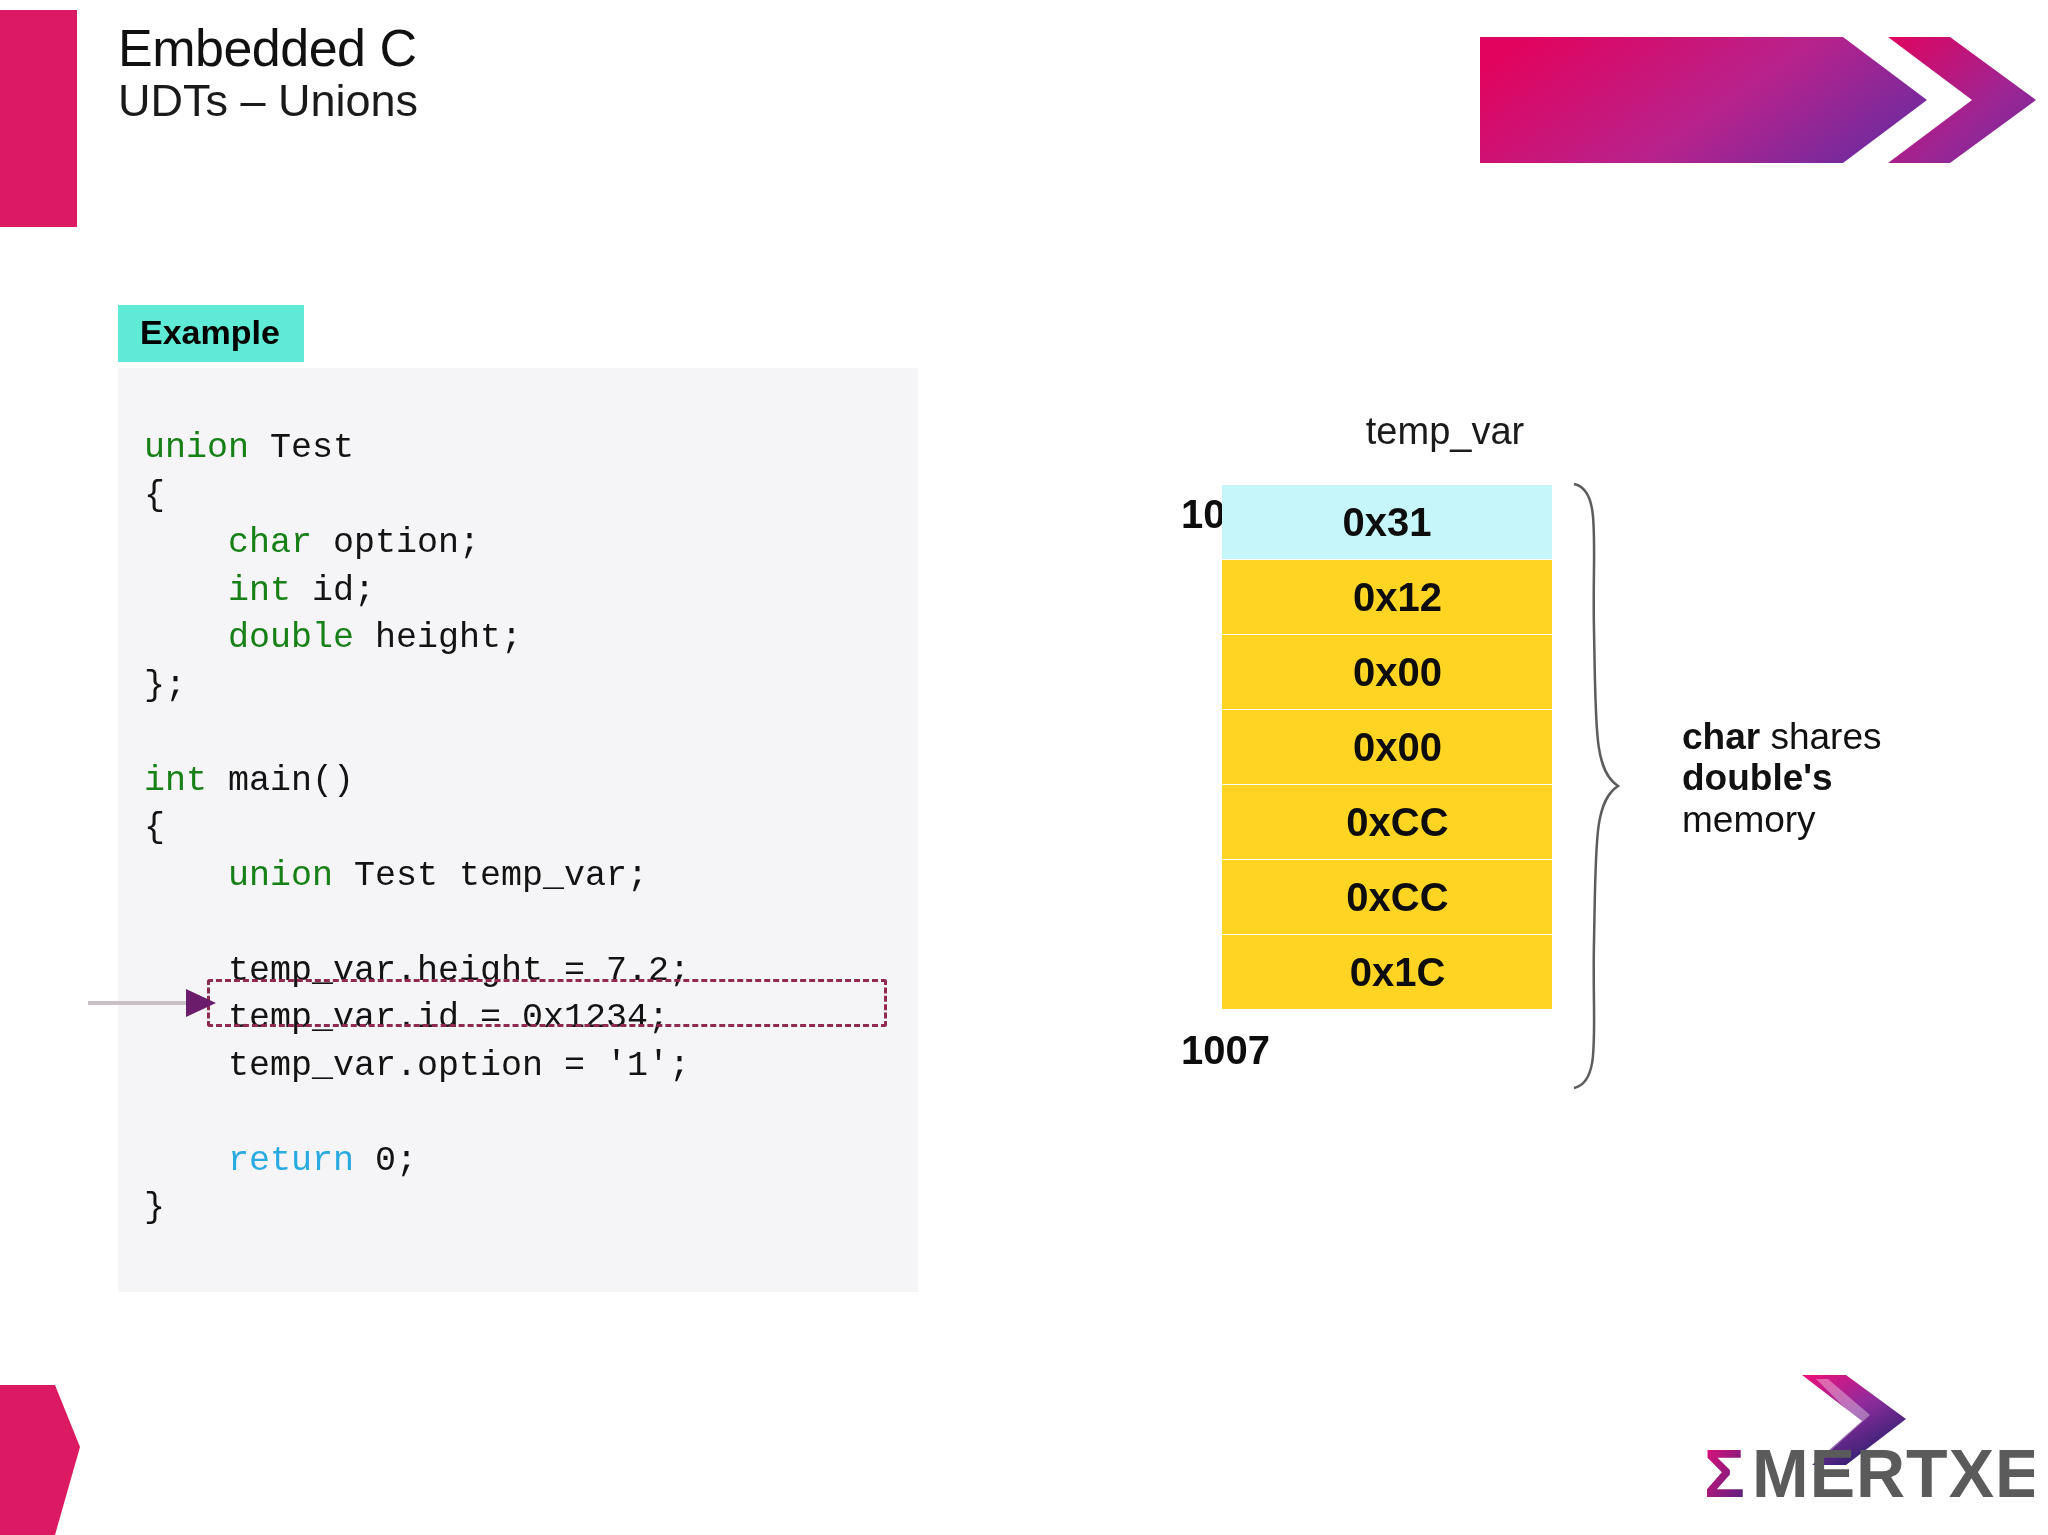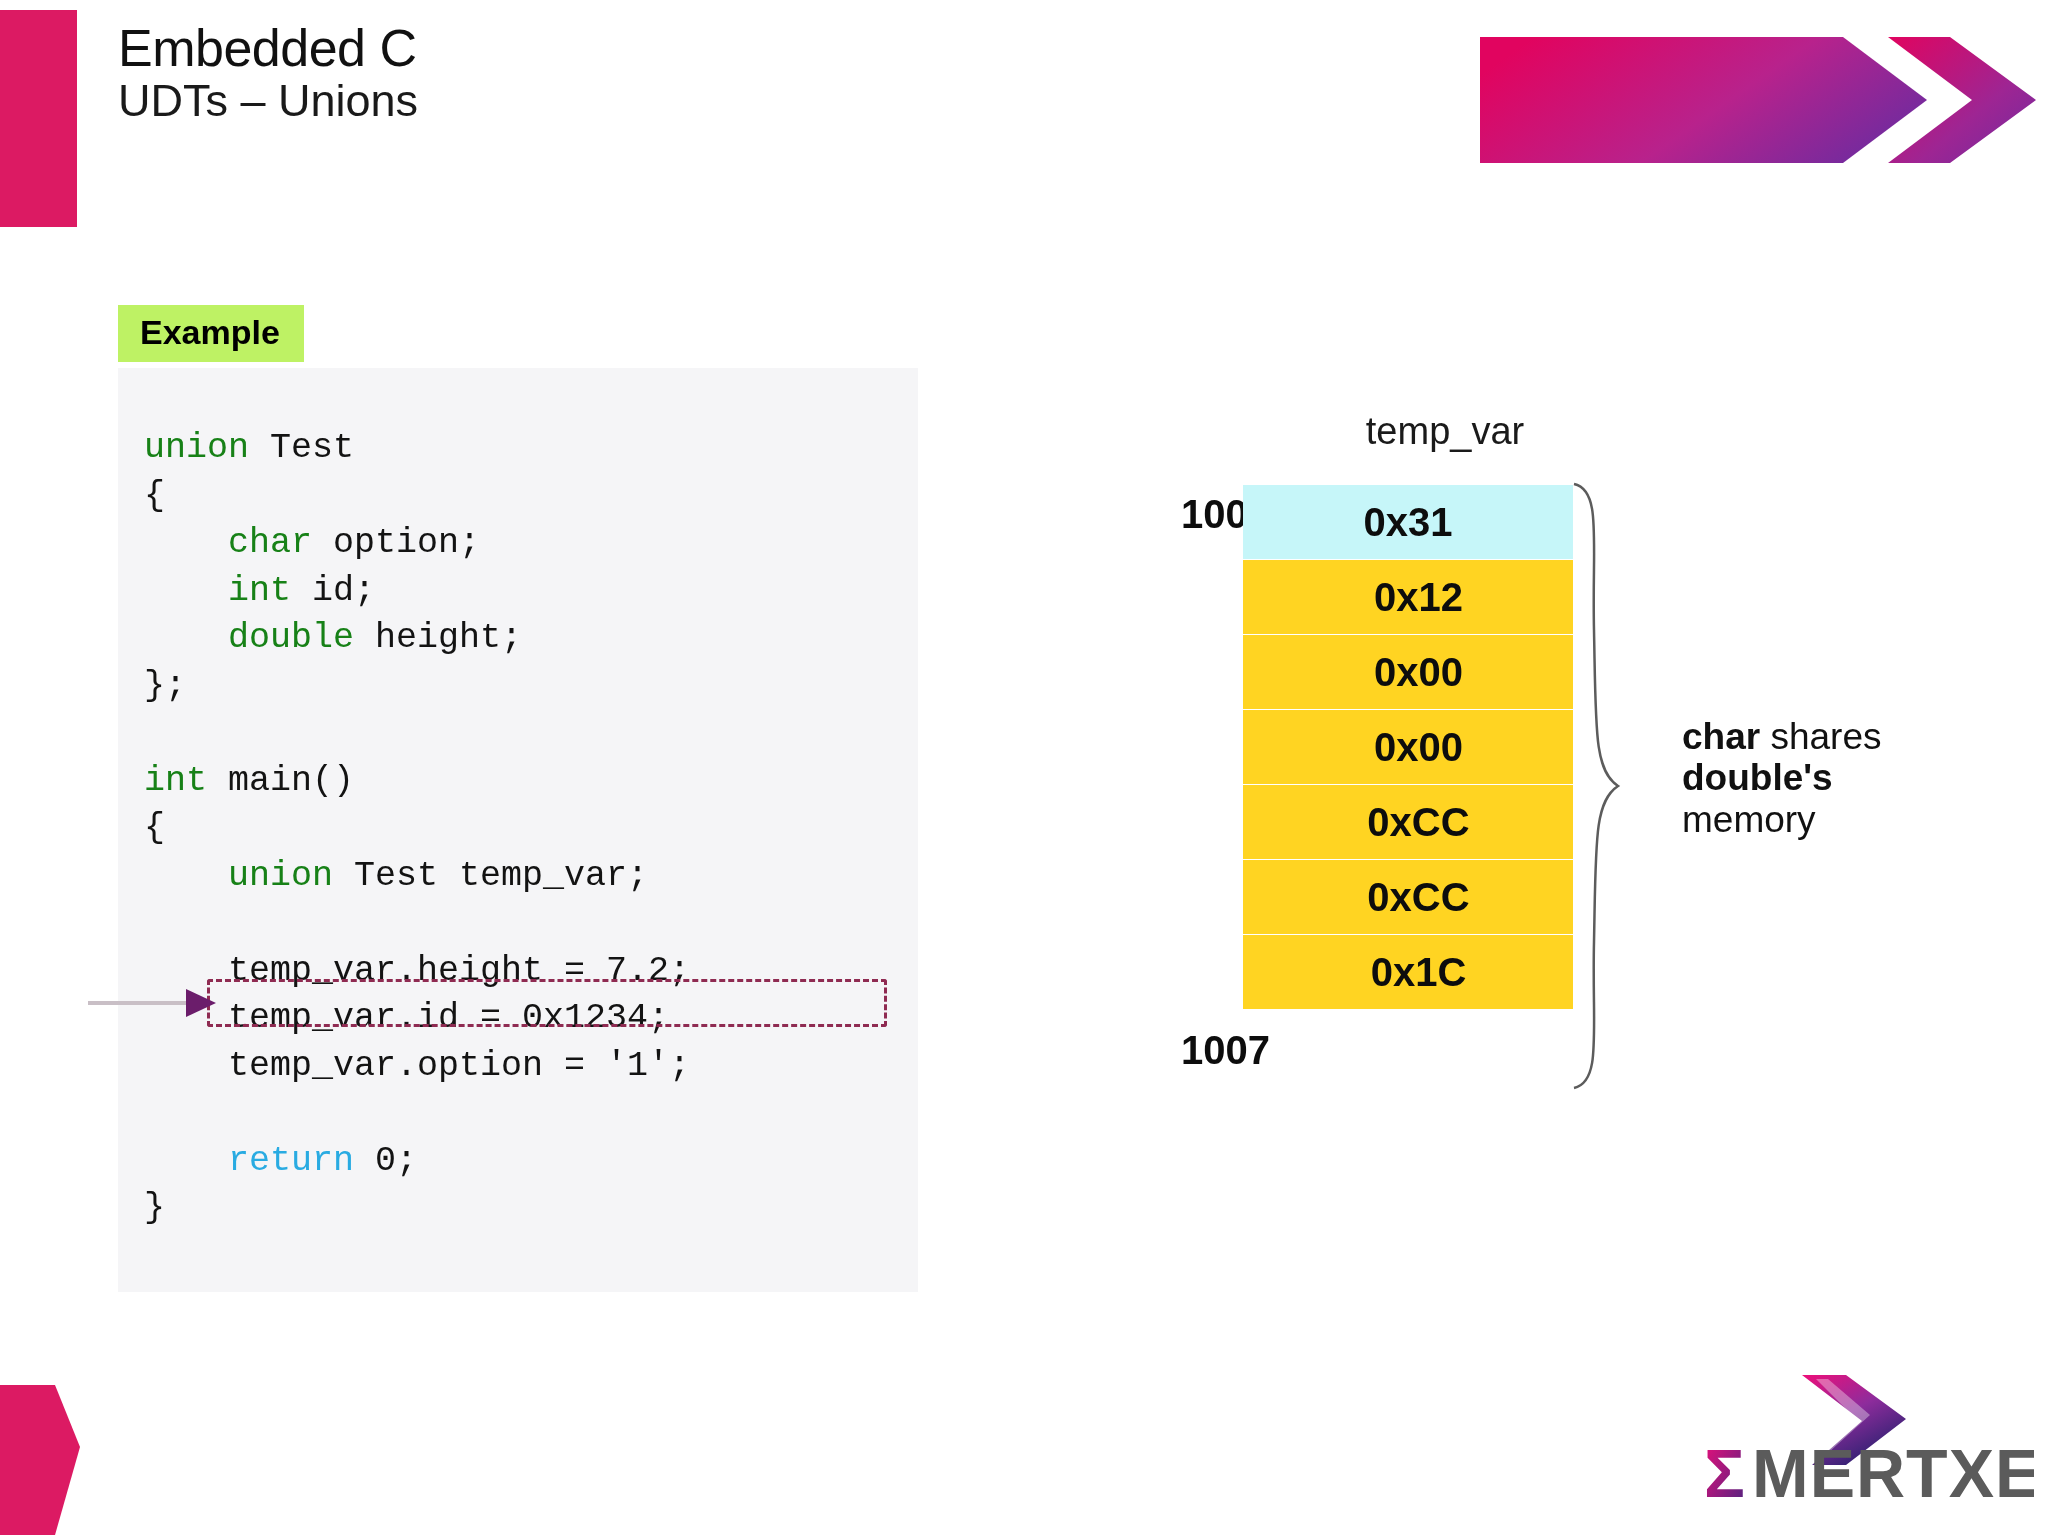--- a/index.html
+++ b/index.html
@@ -58,21 +58,21 @@
     font-weight: 400;
     color: #1a1a1a;
     margin-top: 0;
     white-space: nowrap;
   }
 
   
   .example-label {
     position: absolute;
     left: 118px; top: 305px;
-    background: #bef264;
+    background: #5eead4;
     color: #000000;
     font-size: 34px;
     font-weight: bold;
     padding: 8px 24px 10px 22px;
     line-height: 1.15;
   }
   .code-panel {
     position: absolute;
     left: 118px; top: 368px;
     width: 800px;
@@ -121,21 +121,20 @@
     width: 330px;
     text-align: center;
     font-size: 38px;
     color: #1a1a1a;
   }
   .mem-stack {
     position: absolute;
     left: 1222px;
     top: 485px;
     width: 330px;
-    margin-left: 21px;
   }
   .mem-cell {
     height: 74px;
     margin-bottom: 1px;
     display: flex;
     align-items: center;
     justify-content: center;
     font-size: 40px;
     font-weight: bold;
     color: #0d0d0d;

